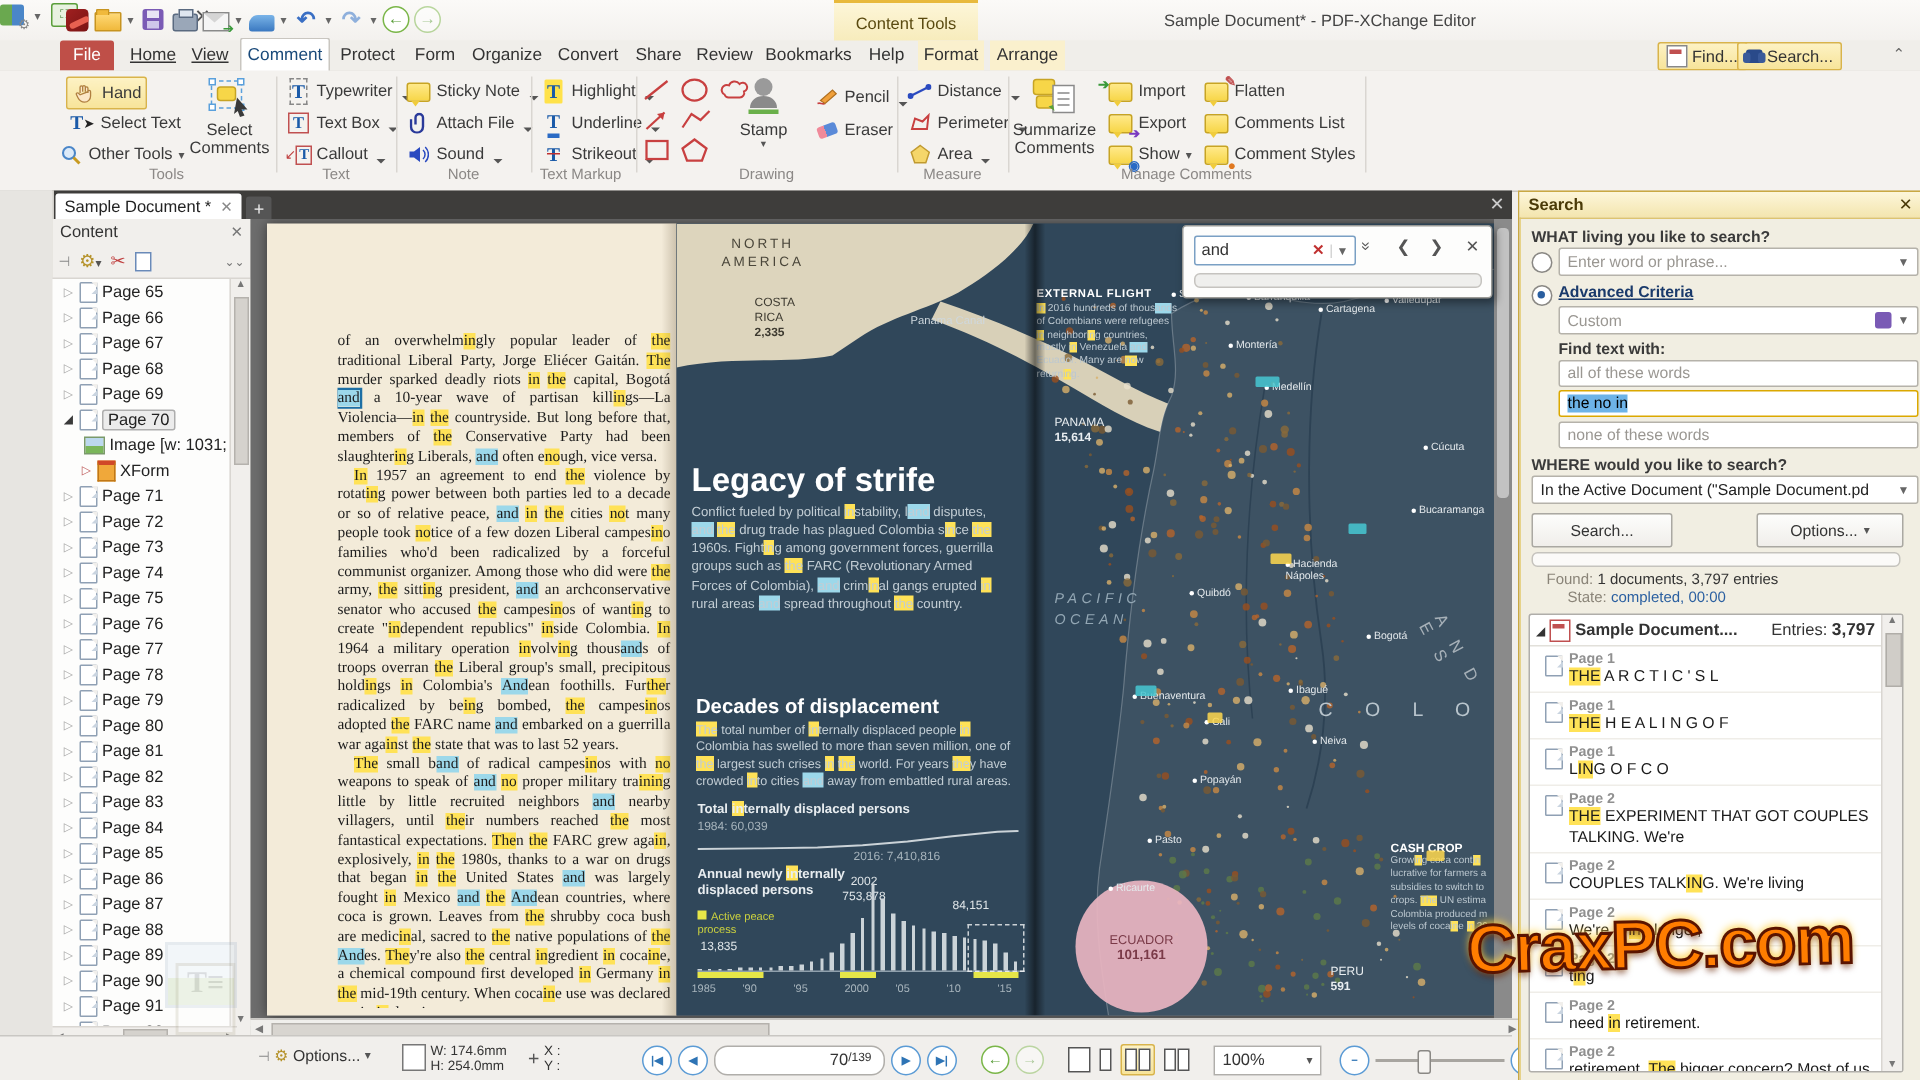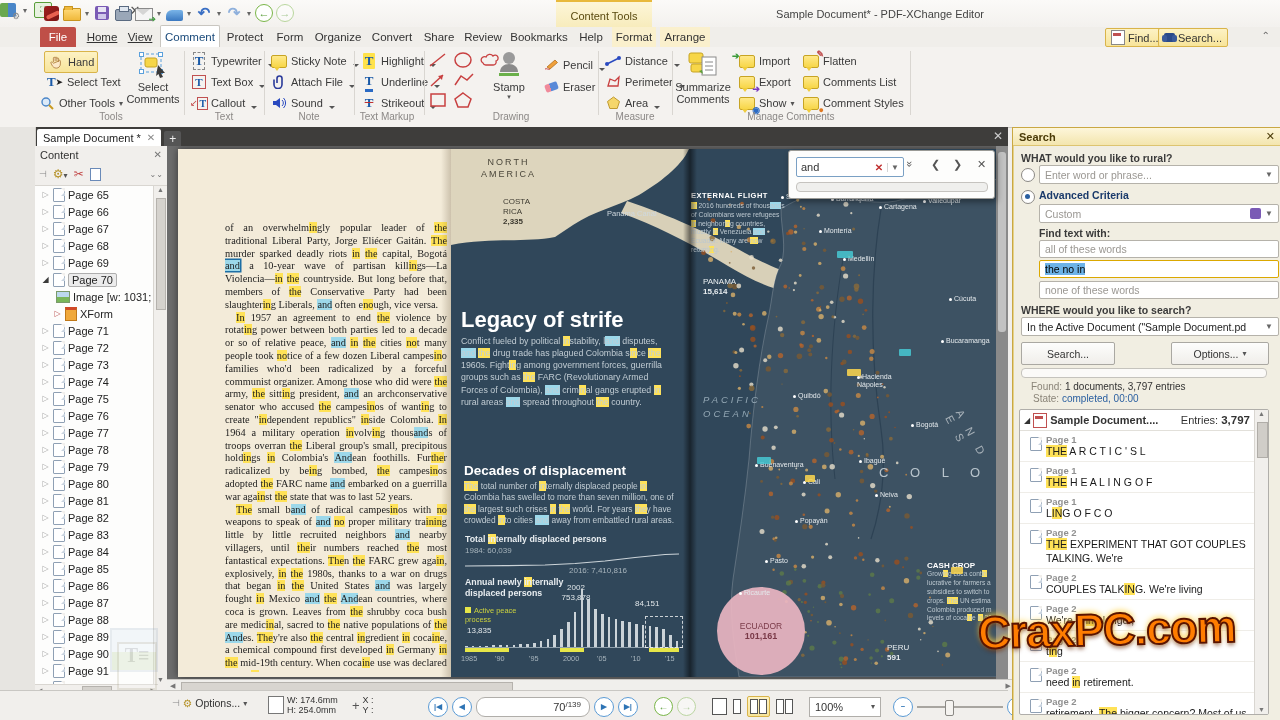--- a/index.html
+++ b/index.html
@@ -185,21 +185,21 @@
   #slider .hd{position:absolute;left:28px;top:-6px;width:7px;height:14px;background:#f5f3f0;border:1px solid #8a8884;border-radius:2px}
   .panicon{width:14px;height:11px;border:1px solid #777;border-radius:2px;background:#fff}
   
   #spanel{left:1012px;top:127px;width:268px;height:593px;background:#f1eee2;border:1px solid #c9a843;box-shadow:0 0 0 1px #e6d289 inset;z-index:20}
   #sp-head{height:17px;background:linear-gradient(#fdf6da,#f3e5ae);border-bottom:1px solid #ddc470;display:flex;align-items:center;justify-content:space-between;padding:0 6px;font-size:11px;font-weight:bold;color:#4a3a08}
   .sp-label{position:absolute;font-size:10.5px;font-weight:bold;color:#3a3a3a}
   .sp-field{position:absolute;background:#fff;border:1px solid #b5b2aa;border-radius:2px;display:flex;align-items:center;font-size:10.5px;color:#9a9792;padding:0 5px}
   .sp-field .ddn{margin-left:auto;font-size:8px;color:#666}
   .radio{position:absolute;width:12px;height:12px;border:1px solid #8a8884;border-radius:50%;background:#fff}
   .radio.on:after{content:"";position:absolute;left:2.5px;top:2.5px;width:5px;height:5px;border-radius:50%;background:#2a5fa0}
-  #adv-link{position:absolute;font-size:10.5px;color:#1a3a6b;font-weight:bold}
+  #adv-link{position:absolute;font-size:10.5px;color:#1a3a6b;text-decoration:underline;font-weight:bold}
   .selblue{background:#6db3e8;color:#000}
   .spbtn{position:absolute;height:21px;background:linear-gradient(#fdfdfc,#f0eeea);border:1px solid #aaa8a2;border-radius:2px;display:flex;align-items:center;justify-content:center;font-size:10.5px;color:#333;gap:4px}
   #sp-prog{position:absolute;left:8px;top:240px;width:244px;height:8px;background:#fbfaf8;border:1px solid #c5c3bd;border-radius:4px}
   .meta{position:absolute;font-size:10px}
   .meta .k{color:#8a8478}
   .meta .blue{color:#2a5fa0}
   #results{position:absolute;left:6px;top:281px;width:248px;height:304px;background:#fff;border:1px solid #b0aeaa;border-radius:2px;overflow:hidden}
   #res-head{height:20px;display:flex;align-items:center;gap:3px;padding:0 4px;border-bottom:1px solid #e2e0da;font-size:11px}
   #res-head .nm{font-weight:bold}
   #res-head .ent{margin-left:auto;margin-right:14px}
@@ -1264,21 +1264,21 @@
     <span class="panicon" style="margin-left:8px"></span>
     <span style="font-size:8px;color:#555">▾</span>
   </div>
 </div>
 
 <div class="abs" id="spanel">
   <div id="sp-head">
       <span>Search</span>
       <span style="font-weight:normal">✕</span>
     </div>
-  <div class="sp-label" style="left:8px;top:24px">WHAT would you like to rural?</div>
+  <div class="sp-label" style="left:8px;top:24px">WHAT living you like to search?</div>
   <span class="radio" style="left:8px;top:40px"></span>
   <div class="sp-field" style="left:26px;top:37px;width:228px;height:17px">
       <span>Enter word or phrase...</span>
       <span class="ddn">▼</span>
     </div>
   <span class="radio on" style="left:8px;top:62px"></span>
   <div id="adv-link" style="left:26px;top:61px">Advanced Criteria</div>
   <div class="sp-field" style="left:26px;top:76px;width:228px;height:17px">
       <span>Custom</span>
       <span style="margin-left:auto;width:11px;height:11px;background:#7a5ab5;border-radius:2px;display:inline-block"></span>
@@ -1301,21 +1301,21 @@
     </div>
   <div class="spbtn" style="left:8px;top:214px;width:92px">
       <span>Search...</span>
     </div>
   <div class="spbtn" style="left:158px;top:214px;width:96px">
       <span>Options...</span>
       <span style="font-size:8px;color:#555">▾</span>
     </div>
   <div id="sp-prog"></div>
   <div class="meta" style="left:18px;top:253px"><span class="k">Found:</span> <span>1 documents, 3,797 entries</span></div>
-  <div class="meta" style="left:20px;top:265px"><span class="k">State:</span> <span class="blue">completed, 00:00</span></div>
+  <div class="meta" style="left:32px;top:265px"><span class="k">State:</span> <span class="blue">completed, 00:00</span></div>
   <div id="results">
     <div id="res-head">
       <span style="font-size:8px">◢</span>
       <span class="pdficon"></span>
       <span class="nm">Sample Document....</span>
       <span class="ent"><span>Entries:</span> <b>3,797</b></span>
     </div>
     <div id="res-items">
         <div class="rrow">
           <span class="pgicon" style="margin-top: 3px;"></span>

